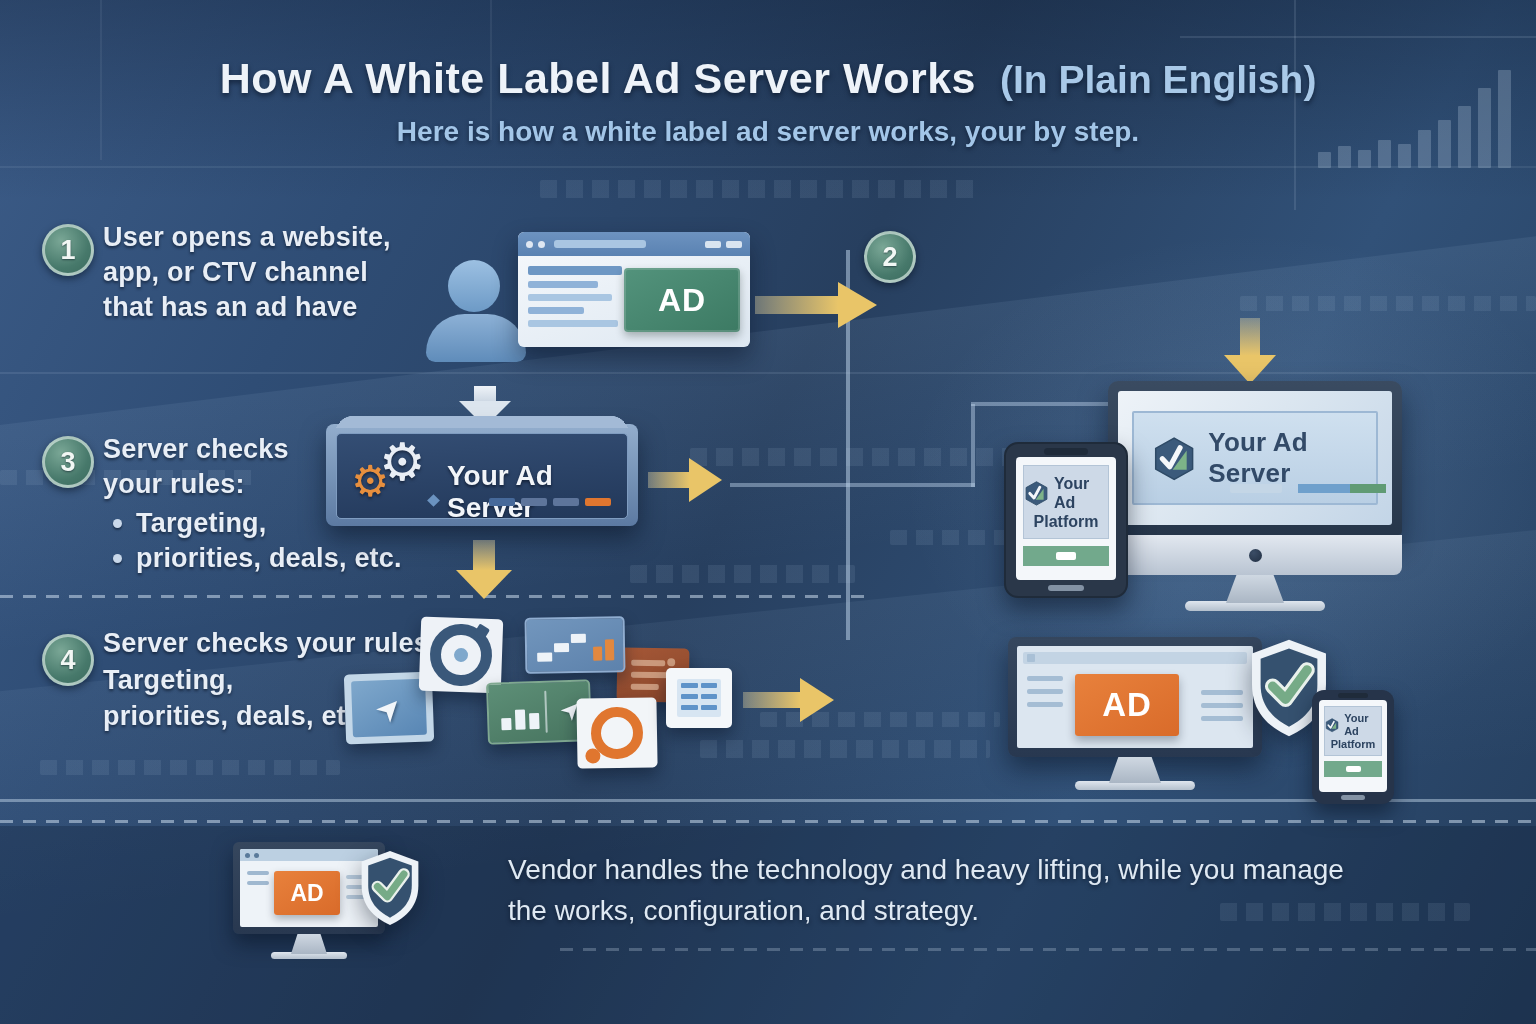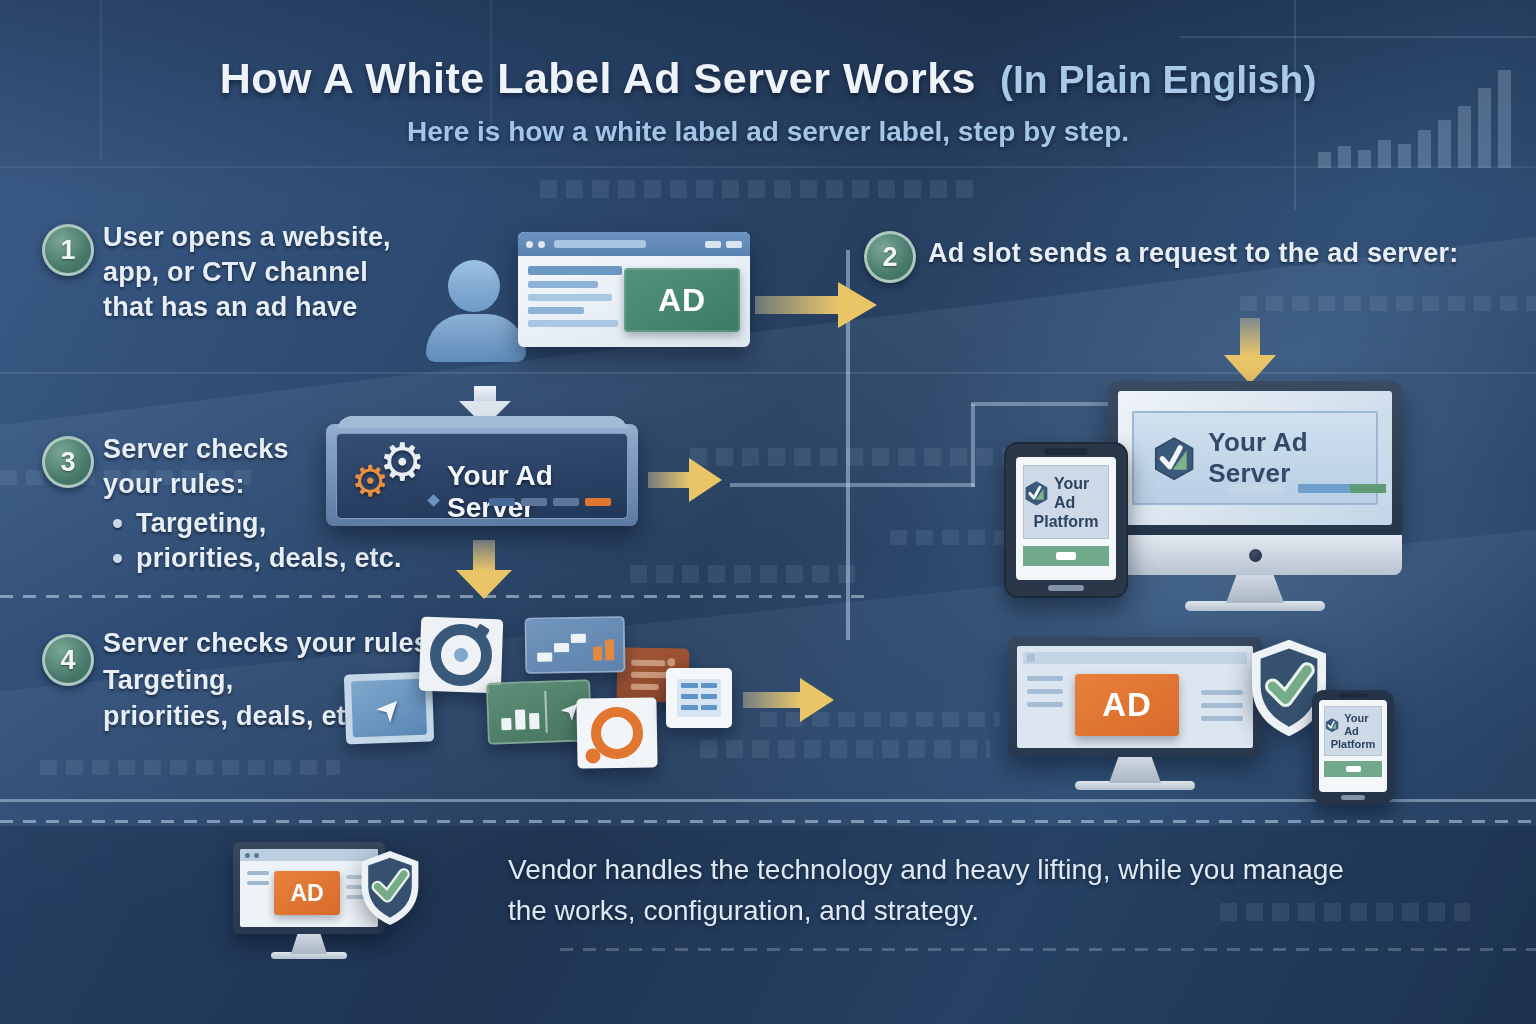--- a/index.html
+++ b/index.html
@@ -250,21 +250,21 @@
   <div class="abs conn" style="left:730px;top:483px;width:245px;height:4px;opacity:.85;"></div>
   <div class="abs conn" style="left:971px;top:404px;width:4px;height:83px;opacity:.85;"></div>
   <div class="abs conn" style="left:971px;top:402px;width:141px;height:4px;opacity:.85;"></div>
 
   <div class="abs dash" style="left:0;top:595px;width:868px;"></div>
   <div class="abs" style="left:0;top:799px;width:1536px;height:3px;background:rgba(205,224,242,.45);"></div>
   <div class="abs dash" style="left:0;top:820px;width:1536px;"></div>
   <div class="abs dash" style="left:560px;top:948px;width:976px;opacity:.5;"></div>
 
   <h1 class="abs title-row" style="margin:0;"><span class="title-main">How A White Label Ad Server Works</span><span class="title-suffix">(In Plain English)</span></h1>
-  <div class="abs subtitle">Here is how a white label ad server label, step by step.</div>
+  <div class="abs subtitle">Here is how a white label ad server works, your by step.</div>
 
   <div class="abs badge" style="left:42px;top:224px;">1</div>
   <div class="abs t-step" style="left:103px;top:220px;width:318px;">User opens a website, app, or CTV channel that has an ad have</div>
 
   <div class="abs person">
     <div class="head"></div>
     <div class="torso"></div>
   </div>
 
   <div class="abs browser">
@@ -284,21 +284,20 @@
       <div class="b-ad">AD</div>
     </div>
   </div>
 
   <div class="arr a1">
       <div class="shaft y-shaft-r"></div>
       <div class="head"></div>
     </div>
 
   <div class="abs badge" style="left:864px;top:231px;">2</div>
-  <div class="abs t-step" style="left:928px;top:236px;">Ad slot sends a request to the ad server:</div>
 
   <div class="arr a2">
       <div class="shaft y-shaft-d"></div>
       <div class="head"></div>
     </div>
 
   <div class="abs badge" style="left:42px;top:436px;">3</div>
   <div class="abs t-step" style="left:103px;top:432px;">Server checks</div>
   <div class="abs t-step" style="left:103px;top:467px;">your rules:</div>
   <div class="abs t-step bullet" style="left:113px;top:506px;">

